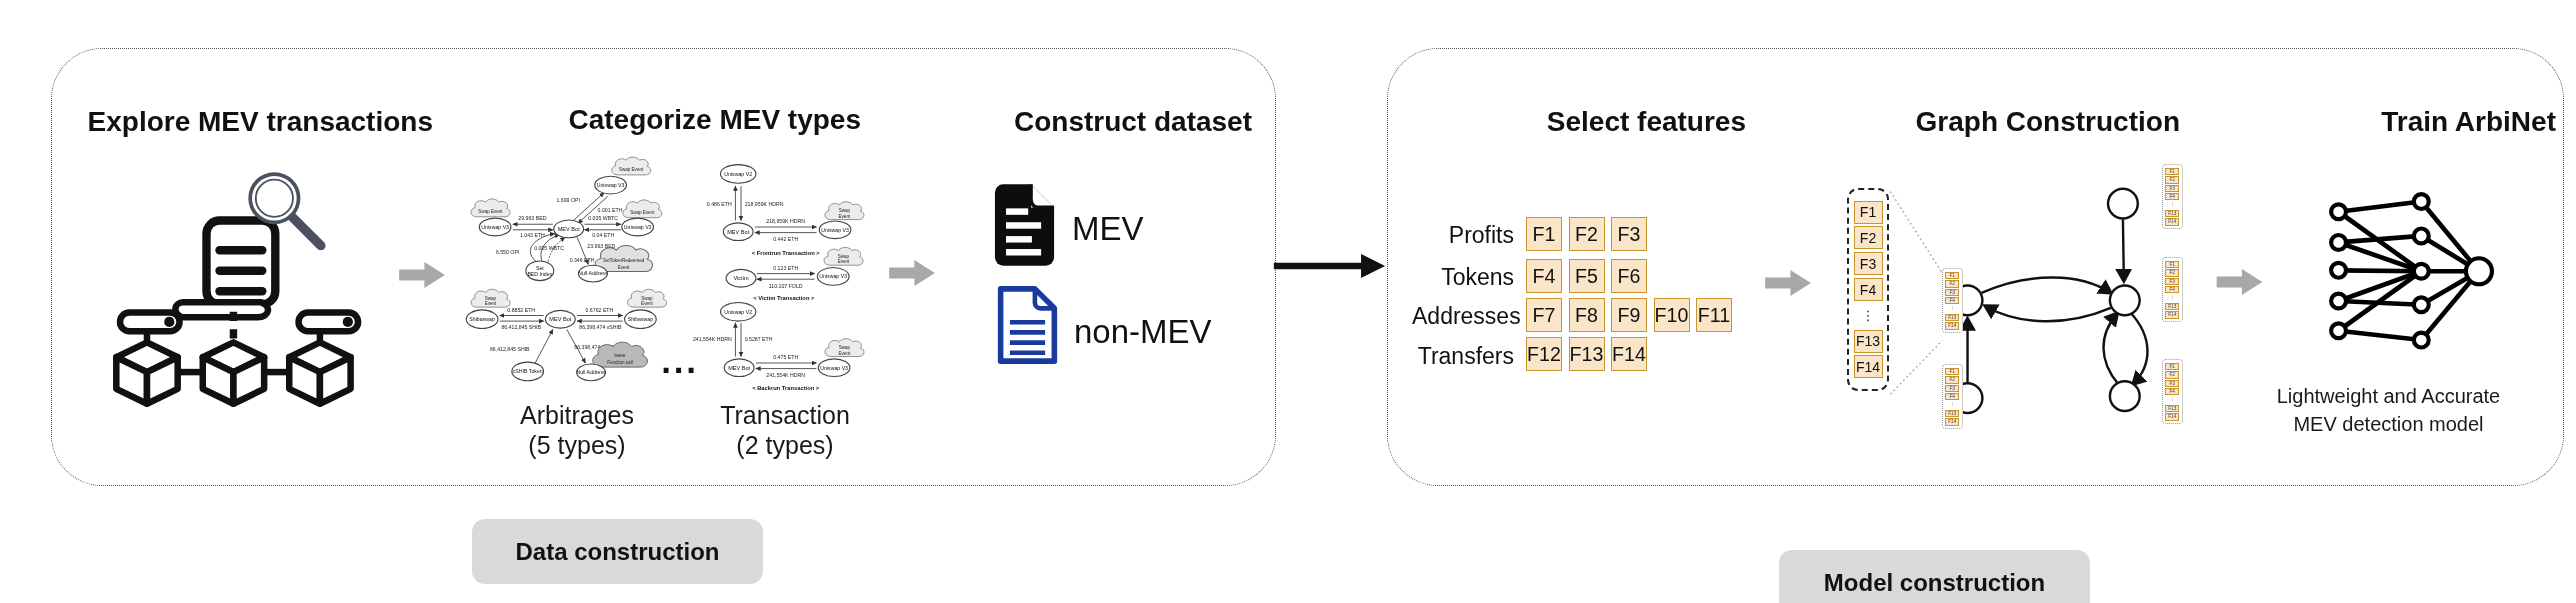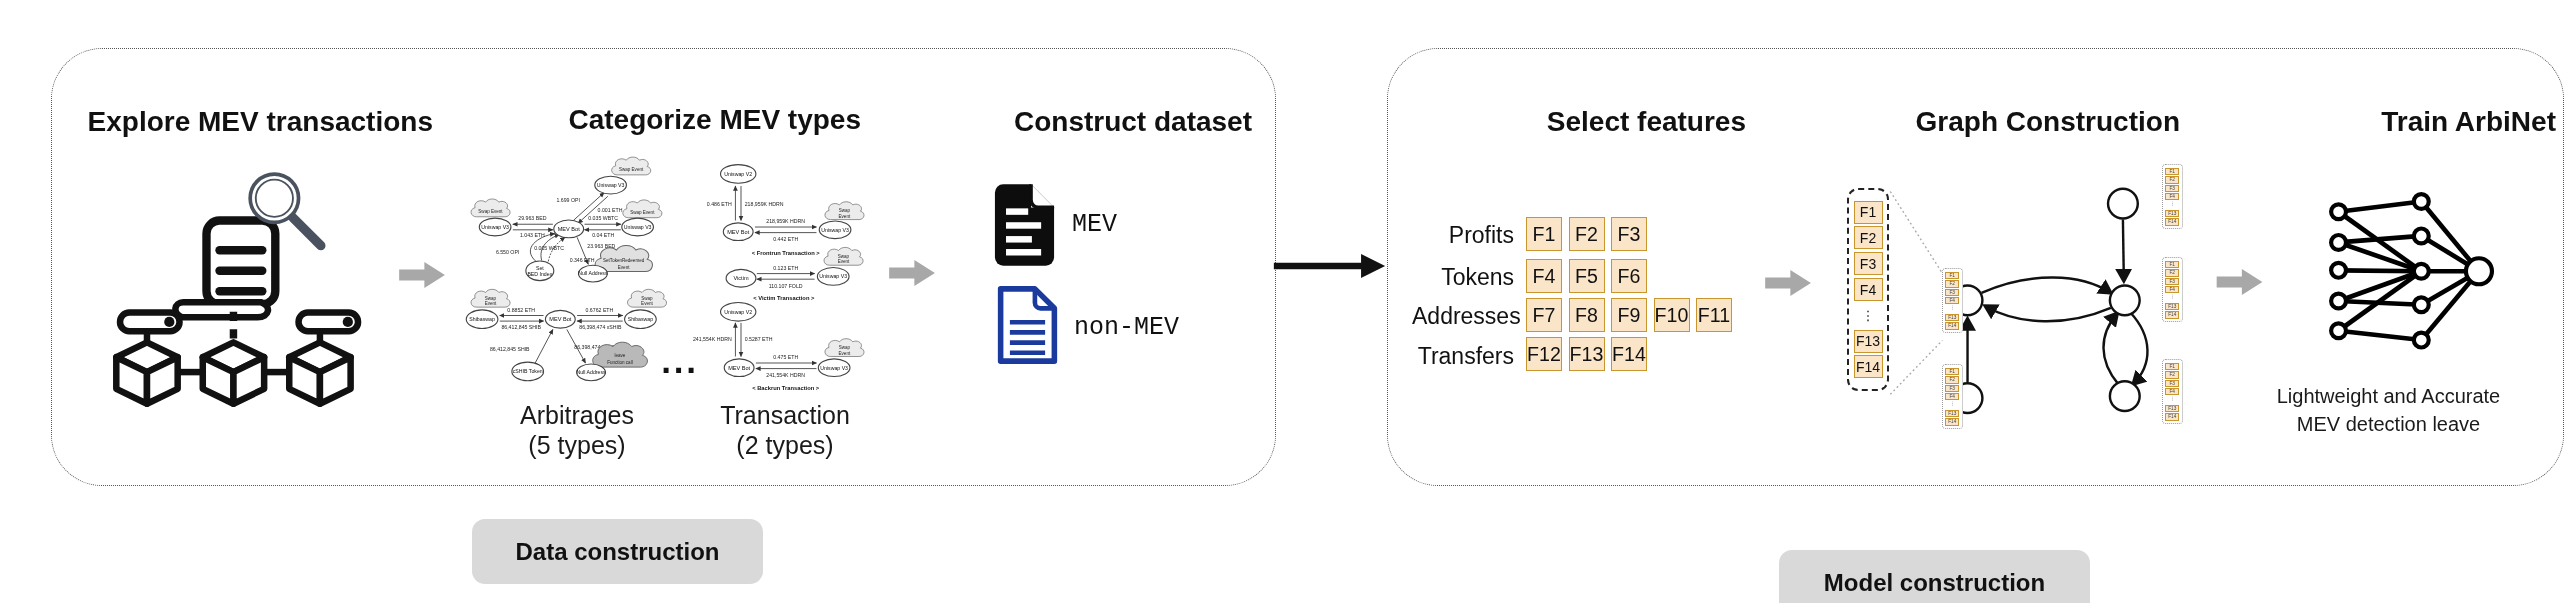--- a/index.html
+++ b/index.html
@@ -3,21 +3,21 @@
 <meta charset="utf-8">
 <style>
   html,body{margin:0;padding:0;background:#fff;font-family:"Liberation Sans",sans-serif;color:#111;}
   #stage{position:relative;width:2576px;height:603px;background:#fff;overflow:hidden;}
   .panel{position:absolute;border:1.9px dotted #555;border-radius:51px;background:#fff;}
   .title{position:absolute;font-weight:bold;font-size:28px;text-align:right;height:35px;line-height:35px;}
   .tag{position:absolute;background:#d9d9d9;border-radius:13px;font-weight:bold;font-size:24px;
        display:flex;align-items:center;justify-content:center;}
   .caption2{position:absolute;font-size:25px;line-height:30px;text-align:center;color:#1a1a1a;}
   .ellipsis{position:absolute;font-size:35px;font-weight:bold;letter-spacing:2.8px;}
-  .doclabel{position:absolute;font-size:25px;font-family:Liberation Mono, monospace;}
+  .doclabel{position:absolute;font-size:33px;}
   .rlabel{position:absolute;width:102px;font-size:23px;line-height:32px;text-align:right;}
   .feat-row{position:absolute;display:flex;gap:6.5px;}
   .fcell{width:36px;height:34px;box-sizing:border-box;border:1.9px solid #c9962e;background:#fae5c9;
          display:flex;align-items:center;justify-content:center;font-size:19.6px;}
   .vecbox{position:absolute;left:1847px;top:188px;width:42px;height:203px;box-sizing:border-box;
           border:2.8px dashed #222;border-radius:11.2px;display:flex;flex-direction:column;gap:2.8px;
           align-items:center;justify-content:center;background:#fff;}
   .vcell{width:29px;height:23px;box-sizing:border-box;border:1.9px solid #c9962e;background:#fae5c9;
          display:flex;align-items:center;justify-content:center;font-size:14px;}
   .vecbox span:nth-child(5){border:none;background:transparent;font-size:13px;}
@@ -456,20 +456,20 @@
       <circle cx="110" cy="21" r="8"></circle>
         <circle cx="110" cy="58" r="8"></circle>
         <circle cx="110" cy="96" r="8"></circle>
       <circle cx="110" cy="132" r="8"></circle>
         <circle cx="110" cy="170" r="8"></circle>
       <circle cx="172" cy="96" r="14"></circle>
     </g>
   </svg>
   <div class="caption2" style="left:2249px;top:382px;width:279px;font-size:20px;line-height:28px;">
     <div>Lightweight and Accurate</div>
-    <div>MEV detection leave</div>
+    <div>MEV detection model</div>
   </div>
 
   <div class="tag" style="left:472px;top:519px;width:291px;height:65px;">Data construction</div>
   <div class="tag" style="left:1779px;top:550px;width:311px;height:65px;text-align:center;">Model construction</div>
 
 </div>
 
 
 </body></html>

